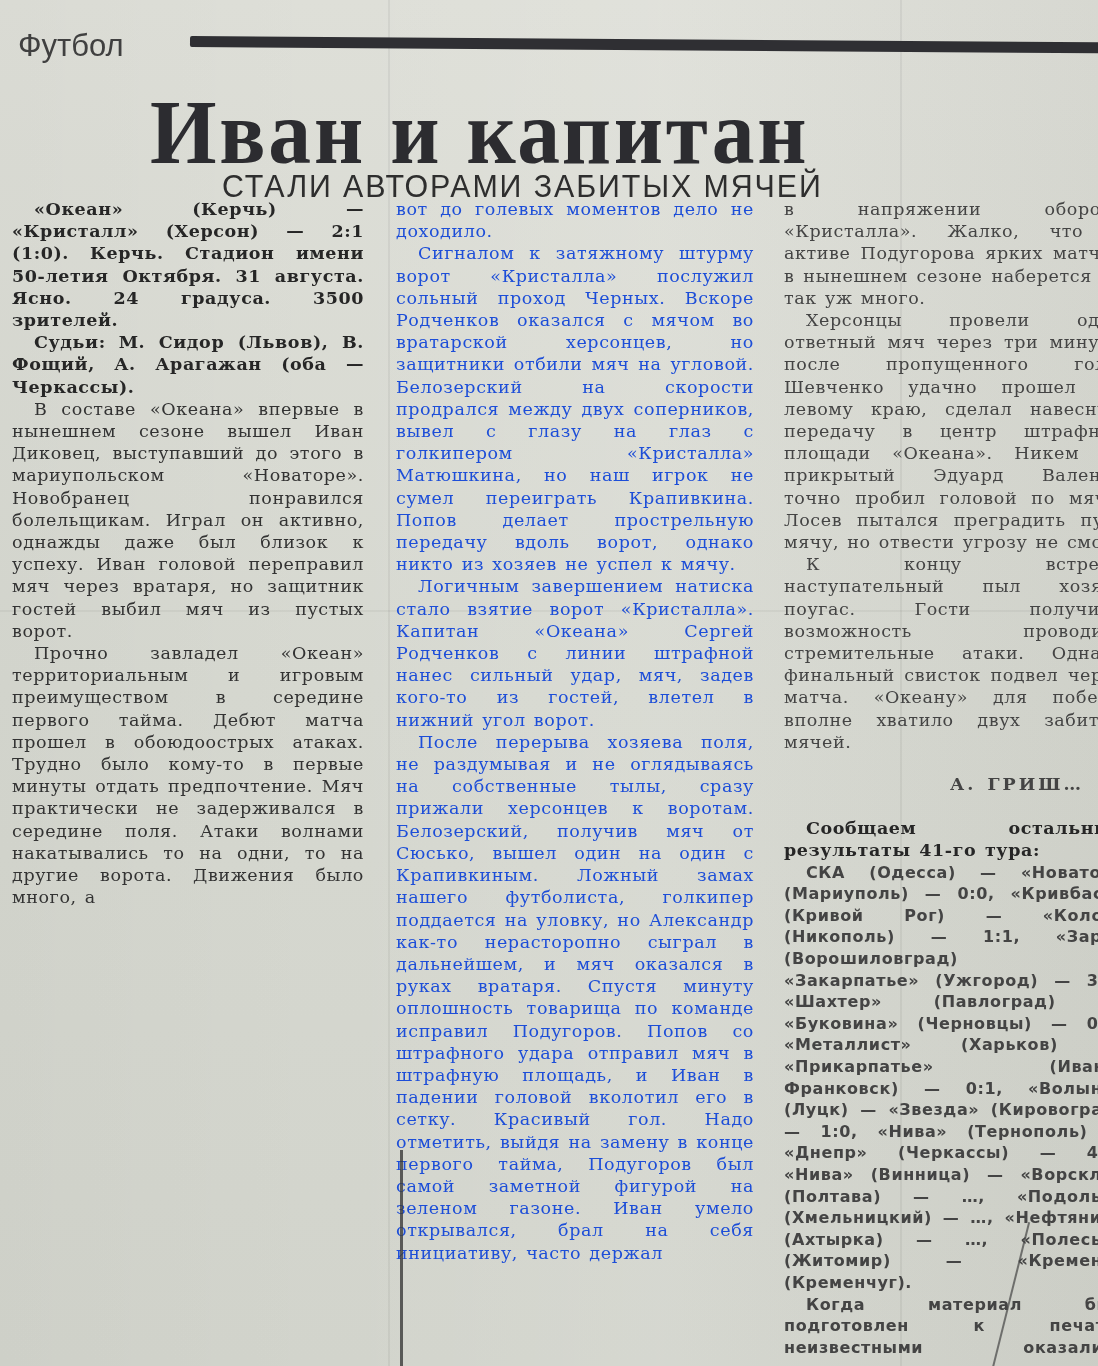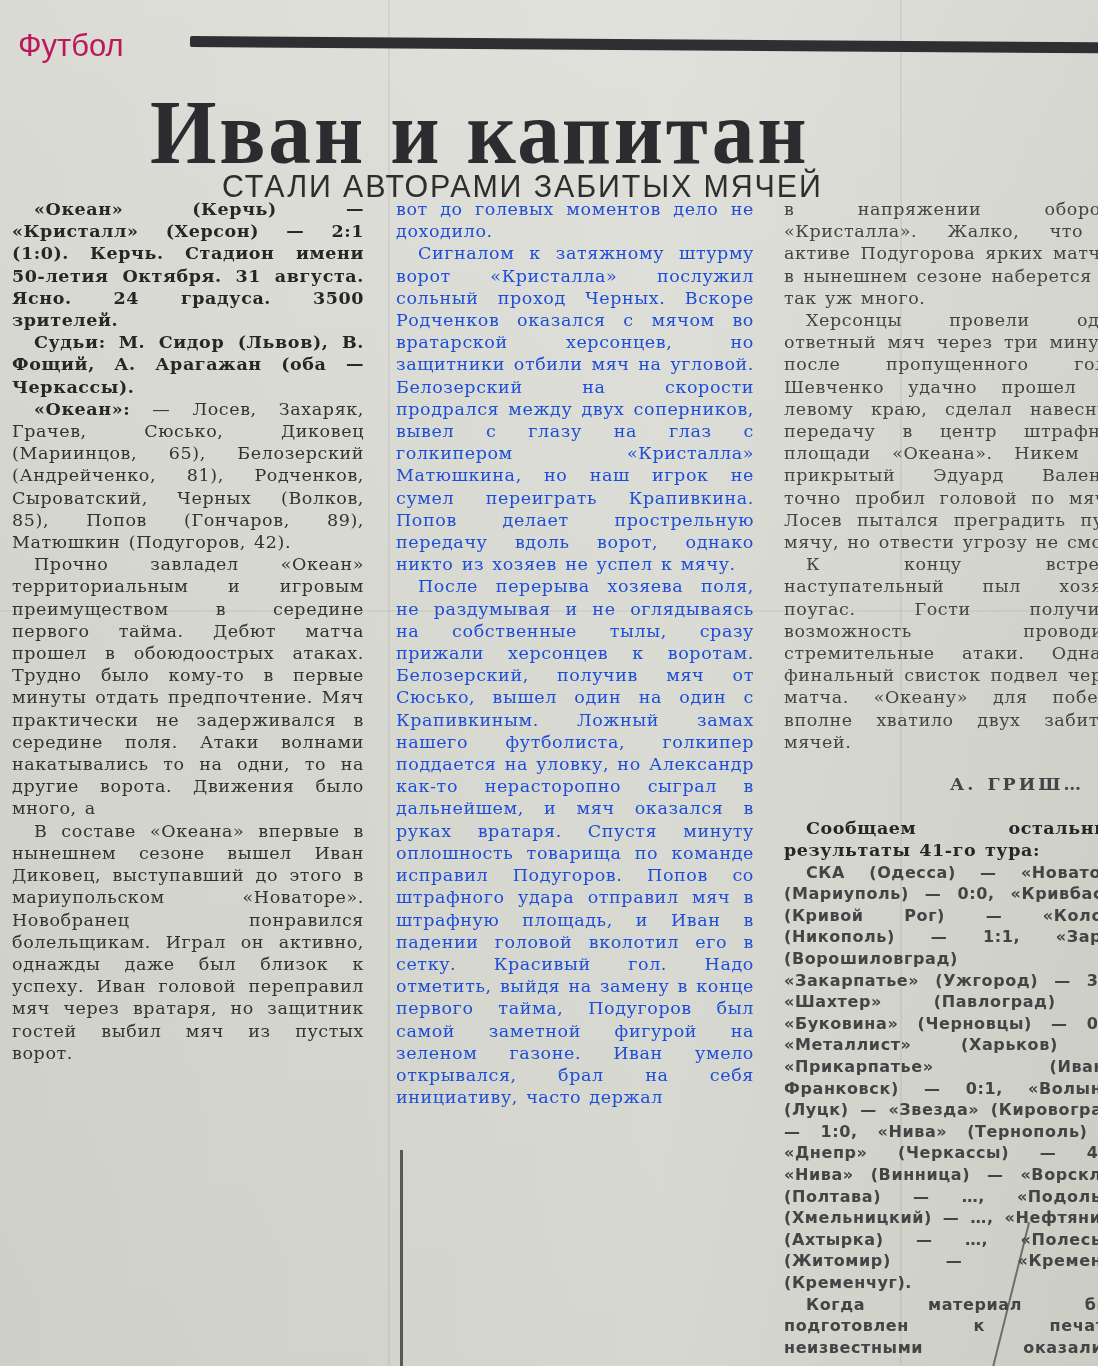--- a/index.html
+++ b/index.html
@@ -15,21 +15,21 @@
     }
     .fold-v { position: absolute; top: 0; bottom: 0; width: 2px; background: rgba(0,0,0,0.05); }
     .fold-h { position: absolute; left: 0; right: 0; height: 2px; background: rgba(0,0,0,0.04); }
 
     .section-head {
       position: absolute; left: 18px; top: 28px;
       display: flex; align-items: center;
     }
     .section-label {
       font-family: "Liberation Sans", sans-serif;
-      font-size: 31px; color: #be185d;
+      font-size: 31px; color: #404040;
     }
     .section-rule {
       position: absolute; left: 190px; top: 36px; width: 920px; height: 11px;
       background: #2f2f33;
       transform: rotate(0.4deg); transform-origin: left center;
       border-radius: 2px;
     }
     .headline {
       position: absolute; left: 150px; top: 82px; width: 740px;
       font-family: "Liberation Serif", serif;
@@ -100,31 +100,28 @@
 
 <div class="col col-1">
   <p>
     <span class="b">«Океан» (Керчь) — «Кристалл» (Херсон) — 2:1 (1:0).</span>
     <span class="b">Керчь. Стадион имени 50-летия Октября. 31 августа. Ясно. 24 градуса. 3500 зрителей.</span>
   </p>
   <p>
     <span class="b">Судьи:</span>
     <span class="b">М. Сидор (Львов), В. Фощий, А. Арагажан (оба — Черкассы).</span>
   </p>
-  <p>
-    <span class="b">«Океан»:</span>
-    <span>— Лосев, Захаряк, Грачев, Сюсько, Диковец (Мариинцов, 65), Белозерский (Андрейченко, 81), Родченков, Сыроватский, Черных (Волков, 85), Попов (Гончаров, 89), Матюшкин (Подугоров, 42).</span>
-  </p>
+  <p>В составе «Океана» впервые в нынешнем сезоне вышел Иван Диковец, выступавший до этого в мариупольском «Новаторе». Новобранец понравился болельщикам. Играл он активно, однажды даже был близок к успеху. Иван головой переправил мяч через вратаря, но защитник гостей выбил мяч из пустых ворот.</p>
   <p>Прочно завладел «Океан» территориальным и игровым преимуществом в середине первого тайма. Дебют матча прошел в обоюдоострых атаках. Трудно было кому-то в первые минуты отдать предпочтение. Мяч практически не задерживался в середине поля. Атаки волнами накатывались то на одни, то на другие ворота. Движения было много, а</p>
-  <p>В составе «Океана» впервые в нынешнем сезоне вышел Иван Диковец, выступавший до этого в мариупольском «Новаторе». Новобранец понравился болельщикам. Играл он активно, однажды даже был близок к успеху. Иван головой переправил мяч через вратаря, но защитник гостей выбил мяч из пустых ворот.</p>
 </div>
 
 <div class="col col-2">
   <p class="noindent">вот до голевых моментов дело не доходило.</p>
   <p>Сигналом к затяжному штурму ворот «Кристалла» послужил сольный проход Черных. Вскоре Родченков оказался с мячом во вратарской херсонцев, но защитники отбили мяч на угловой. Белозерский на скорости продрался между двух соперников, вывел с глазу на глаз с голкипером «Кристалла» Матюшкина, но наш игрок не сумел переиграть Крапивкина. Попов делает прострельную передачу вдоль ворот, однако никто из хозяев не успел к мячу.</p>
+  <p>Логичным завершением натиска стало взятие ворот «Кристалла». Капитан «Океана» Сергей Родченков с линии штрафной нанес сильный удар, мяч, задев кого-то из гостей, влетел в нижний угол ворот.</p>
   <p>После перерыва хозяева поля, не раздумывая и не оглядываясь на собственные тылы, сразу прижали херсонцев к воротам. Белозерский, получив мяч от Сюсько, вышел один на один с Крапивкиным. Ложный замах нашего футболиста, голкипер поддается на уловку, но Александр как-то нерасторопно сыграл в дальнейшем, и мяч оказался в руках вратаря. Спустя минуту оплошность товарища по команде исправил Подугоров. Попов со штрафного удара отправил мяч в штрафную площадь, и Иван в падении головой вколотил его в сетку. Красивый гол. Надо отметить, выйдя на замену в конце первого тайма, Подугоров был самой заметной фигурой на зеленом газоне. Иван умело открывался, брал на себя инициативу, часто держал</p>
 </div>
 
 <div class="col col-3">
   <p class="noindent">в напряжении оборону «Кристалла». Жалко, что в активе Подугорова ярких матчей в нынешнем сезоне наберется не так уж много.</p>
   <p>Херсонцы провели один ответный мяч через три минуты после пропущенного гола. Шевченко удачно прошел по левому краю, сделал навесную передачу в центр штрафной площади «Океана». Никем не прикрытый Эдуард Валенко точно пробил головой по мячу. Лосев пытался преградить путь мячу, но отвести угрозу не смог.</p>
   <p>К концу встречи наступательный пыл хозяев поугас. Гости получили возможность проводить стремительные атаки. Однако финальный свисток подвел черту матча. «Океану» для победы вполне хватило двух забитых мячей.</p>
   <p class="signature">А. ГРИШ…</p>
   <p class="b">Сообщаем остальные результаты 41-го тура:</p>
   <p class="results">СКА (Одесса) — «Новатор» (Мариуполь) — 0:0, «Кривбасс» (Кривой Рог) — «Колос» (Никополь) — 1:1, «Заря» (Ворошиловград) — «Закарпатье» (Ужгород) — 3:1, «Шахтер» (Павлоград) — «Буковина» (Черновцы) — 0:3, «Металлист» (Харьков) — «Прикарпатье» (Ивано-Франковск) — 0:1, «Волынь» (Луцк) — «Звезда» (Кировоград) — 1:0, «Нива» (Тернополь) — «Днепр» (Черкассы) — 4:1, «Нива» (Винница) — «Ворскла» (Полтава) — …, «Подолье» (Хмельницкий) — …, «Нефтяник» (Ахтырка) — …, «Полесье» (Житомир) — «Кремень» (Кременчуг).</p>

